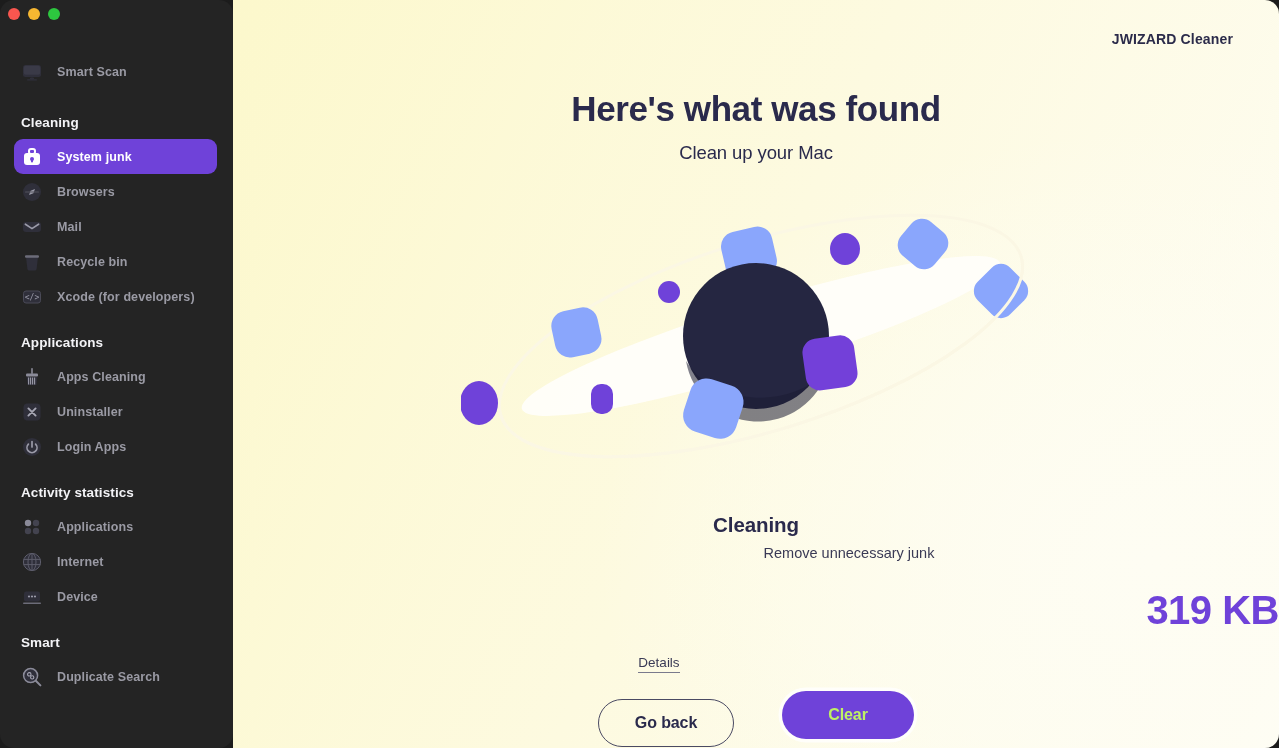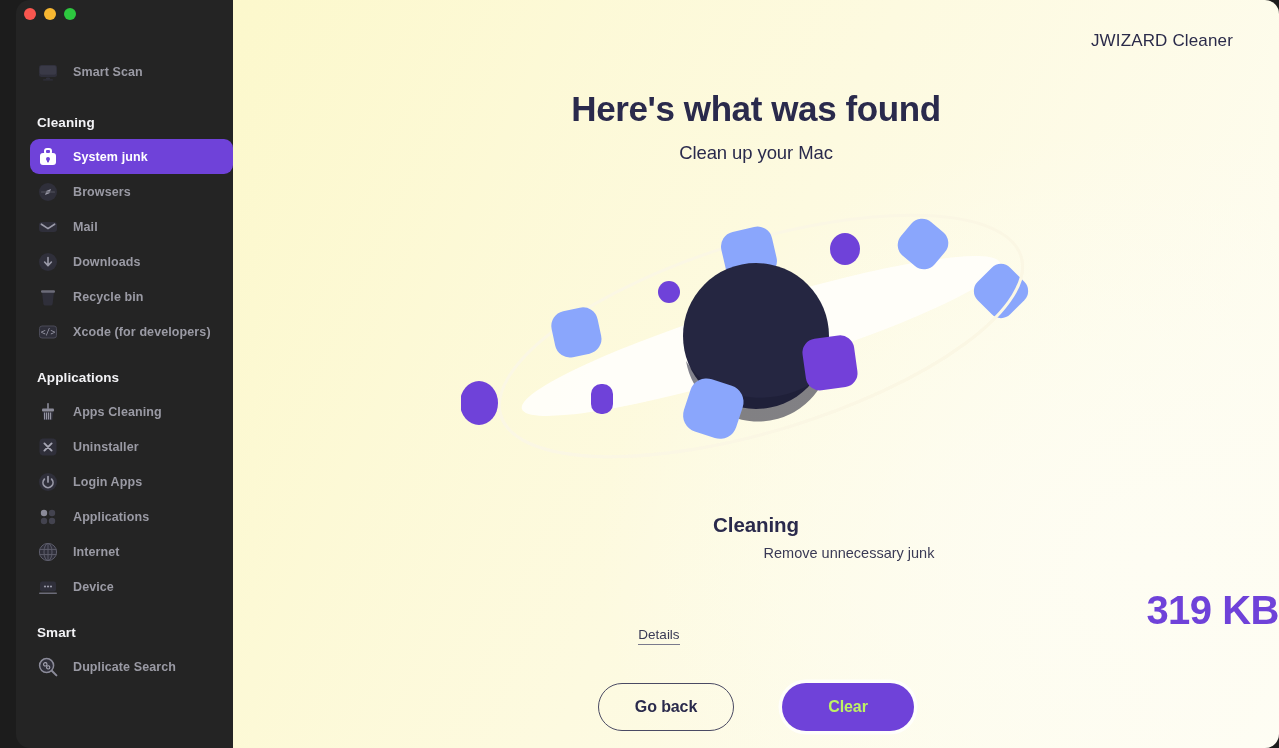--- a/index.html
+++ b/index.html
@@ -12,21 +12,21 @@
   #app {
     position: relative;
     width: 1279px; height: 748px;
     background: #1c1c1c;
     overflow: hidden;
   }
 
   
   #sidebar {
     position: absolute;
-    left: 16px; top: 0;
+    left: 0; top: 0;
     width: 233px; height: 748px;
     background: #242424;
     border-top-left-radius: 14px;
     border-bottom-left-radius: 14px;
     overflow: hidden;
     border-radius: 14px;
   }
   #traffic-lights {
     position: absolute;
     left: 8px; top: 8px;
@@ -96,22 +96,22 @@
       linear-gradient(115deg, #fcf8cc 0%, #fdfae0 48%, #fefdf4 100%);
     border-top-right-radius: 14px;
     border-bottom-right-radius: 14px;
     overflow: hidden;
   }
 
   #brand {
     position: absolute;
     right: 46px; top: 31px;
     color: #2b2b4a;
-    font-size: 17px;
-    font-weight: normal;
+    font-size: 14px;
+    font-weight: bold;
     letter-spacing: 0.15px;
   }
 
   #headline {
     position: absolute;
     top: 86px; left: 0; width: 1046px;
     text-align: center;
     color: #2a2a4c;
     font-size: 35px;
     font-weight: bold;
@@ -159,21 +159,21 @@
     top: 586px; left: 0; width: 1046px;
     text-align: right;
     color: #6f42d9;
     font-size: 40px;
     font-weight: bold;
     letter-spacing: -0.5px;
     line-height: 48px;
   }
   #details-link {
     position: absolute;
-    top: 625px; left: 0; width: 852px;
+    top: 653px; left: 0; width: 852px;
     text-align: center;
   }
   #details-link span {
     color: #3a3a55;
     font-size: 13.5px;
     border-bottom: 1.5px solid #7a7a8c;
     padding-bottom: 2px;
     cursor: pointer;
   }
 
@@ -194,20 +194,21 @@
     display: flex;
     align-items: center;
     justify-content: center;
     cursor: pointer;
   }
   #go-back-button {
     width: 136px; height: 48px;
     background: transparent;
     border: 1.3px solid #4a4a63;
     color: #2a2a4c;
+    margin-top: 16px;
   }
   #clear-button {
     width: 132px; height: 48px;
     background: #6f42d9;
     border: none;
     color: #bef264;
     box-shadow: 0 0 0 3.5px rgba(255,255,255,0.75);
   }
 </style>
 </head>
@@ -262,29 +263,20 @@
             <svg width="22" height="22" viewBox="0 0 22 22">
         <rect x="2" y="6" width="18" height="10" rx="3" fill="#2f2f3a"></rect>
         <path d="M4.4 8.2 L11 12.6 L17.6 8.2" fill="none" stroke="#9a9aa8" stroke-width="1.7" stroke-linecap="round"></path>
       </svg>
           </span>
           <span class="nav-label">Mail</span>
         </div>
         <div class="nav-item">
           <span class="nav-icon">
             <svg width="22" height="22" viewBox="0 0 22 22">
-        <circle cx="11" cy="11" r="9" fill="#2f2f3a"></circle>
-        <path d="M11 6.5 V14.2 M7.6 11 L11 14.6 L14.4 11" fill="none" stroke="#9a9aa8" stroke-width="1.6" stroke-linecap="round" stroke-linejoin="round"></path>
-      </svg>
-          </span>
-          <span class="nav-label">Downloads</span>
-        </div>
-        <div class="nav-item">
-          <span class="nav-icon">
-            <svg width="22" height="22" viewBox="0 0 22 22">
         <path d="M5 6 H17 L15.6 18 A2 2 0 0 1 13.6 19.6 H8.4 A2 2 0 0 1 6.4 18 Z" fill="#2f2f3a"></path>
         <rect x="4" y="4.2" width="14" height="2.6" rx="1.1" fill="#6c6c79"></rect>
       </svg>
           </span>
           <span class="nav-label">Recycle bin</span>
         </div>
         <div class="nav-item">
           <span class="nav-icon">
             <svg width="22" height="22" viewBox="0 0 22 22">
         <rect x="2.5" y="5" width="17" height="12" rx="2.5" fill="#2f2f3a" stroke="#4a4a57" stroke-width="1"></rect>
@@ -317,20 +309,21 @@
         <div class="nav-item">
           <span class="nav-icon">
             <svg width="22" height="22" viewBox="0 0 22 22">
         <circle cx="11" cy="11" r="9" fill="#2f2f3a"></circle>
         <path d="M11 5.6 V11" stroke="#9a9aa8" stroke-width="1.7" stroke-linecap="round"></path>
         <path d="M7.4 8.2 A5 5 0 1 0 14.6 8.2" fill="none" stroke="#9a9aa8" stroke-width="1.7" stroke-linecap="round"></path>
       </svg>
           </span>
           <span class="nav-label">Login Apps</span>
         </div>
+        <div class="nav-group-title">Activity statistics</div>
         <div class="nav-item">
           <span class="nav-icon">
             <svg width="22" height="22" viewBox="0 0 22 22">
         <circle cx="7" cy="7" r="3.2" fill="#8b8b99"></circle>
         <circle cx="15" cy="7" r="3.2" fill="#43434f"></circle>
         <circle cx="7" cy="15" r="3.2" fill="#43434f"></circle>
         <circle cx="15" cy="15" r="3.2" fill="#43434f"></circle>
       </svg>
           </span>
           <span class="nav-label">Applications</span>

